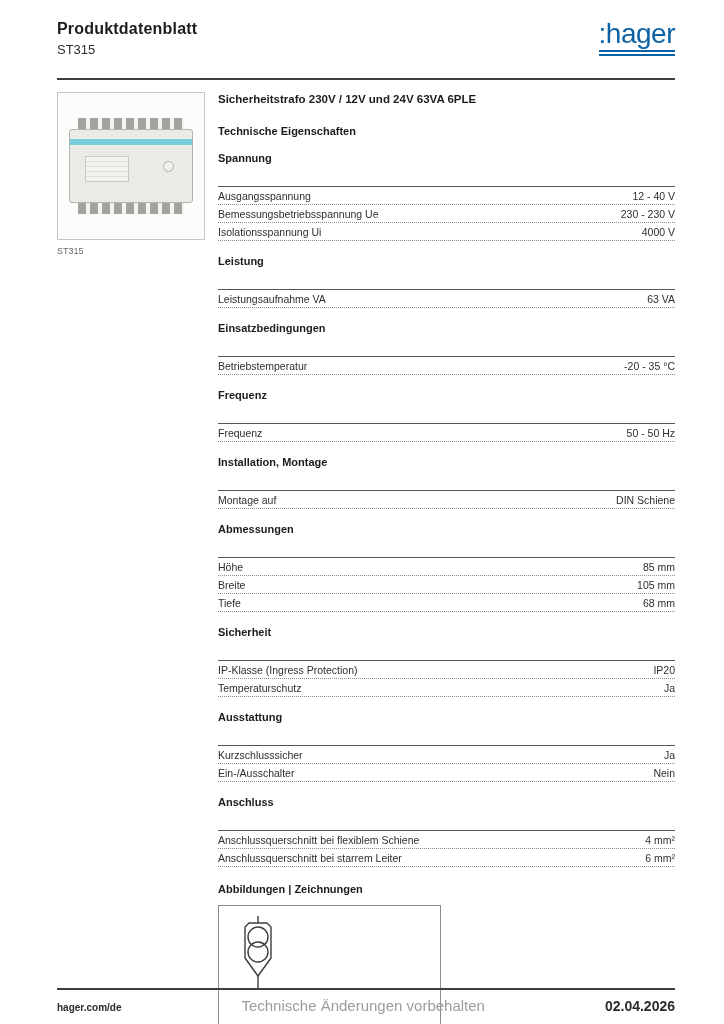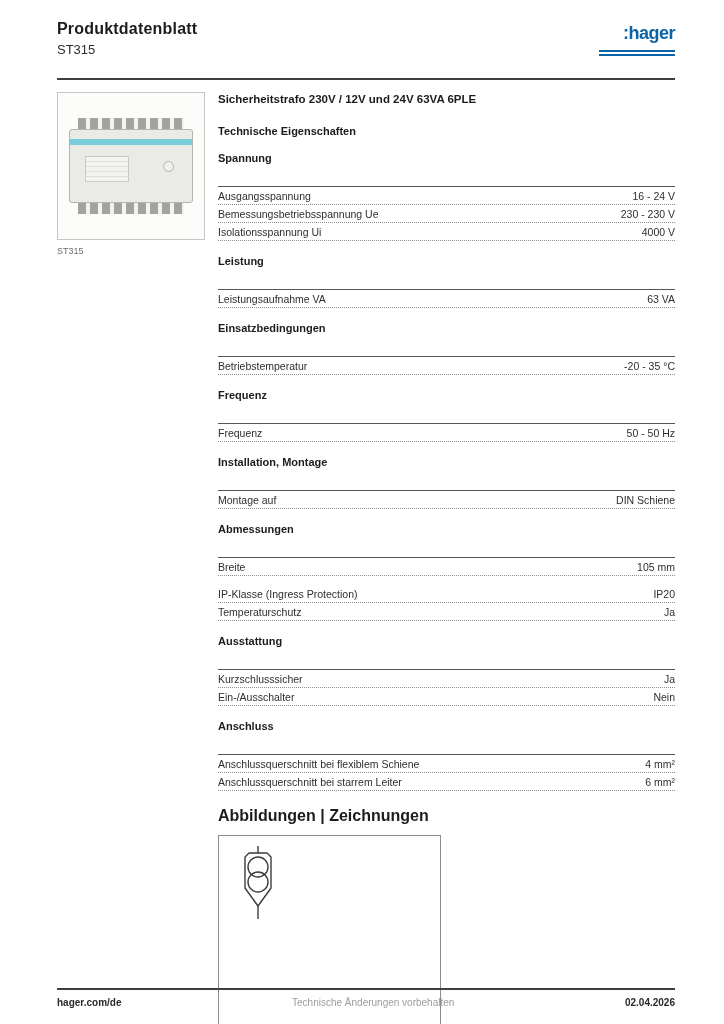--- a/index.html
+++ b/index.html
@@ -4,21 +4,21 @@
 <style>
   html, body { margin:0; padding:0; }
   body { background:#ffffff; font-family:"Liberation Sans", sans-serif; }
   .page { position:relative; width:724px; height:1024px; background:#fff; overflow:hidden; }
 
   
   .header { position:absolute; top:20px; left:57px; right:49px; display:flex; justify-content:space-between; align-items:flex-start; }
   .page-title { font-size:16px; font-weight:bold; color:#1c1c1c; margin:0; letter-spacing:0.2px; }
   .page-subtitle { font-size:13px; color:#2e2e2e; margin-top:4px; }
   .logo-block { text-align:right; margin-top:0; }
-  .logo-text { color:var(--brand, #0b63a5); font-weight:bold; font-size:18px; line-height:27px; letter-spacing:-0.5px; }
+  .logo-text { color:var(--brand, #0b63a5); font-weight:normal; font-size:28px; line-height:27px; letter-spacing:-0.5px; }
   .logo-underline { height:2px; background:var(--brand, #0b63a5); margin-top:3px; width:76px; margin-left:auto; }
   .logo-underline.u2 { margin-top:2px; }
   .header-rule { position:absolute; top:78px; left:57px; right:49px; border-top:2px solid #3e3e3e; }
 
   
   .content { position:absolute; top:92px; left:57px; right:49px; display:flex; gap:13px; }
   .left-col { width:148px; flex:none; }
   .product-image-box { width:148px; height:148px; border:1px solid #c6c6c4; background:#fcfcfb; display:flex; align-items:center; justify-content:center; box-sizing:border-box; }
   .device { width:124px; }
   .dev-term { height:11px; margin:0 9px; background:repeating-linear-gradient(90deg, #a3a3a0 0 8px, #f3f3f1 8px 12px); }
@@ -33,29 +33,29 @@
   .tech-heading { font-size:11px; font-weight:bold; color:#1c1c1c; margin:0 0 10px; }
 
   
   .spec-section { margin-bottom:9px; }
   .spec-section-title { font-size:11px; font-weight:bold; color:#1c1c1c; margin:0; padding:5px 0 22px; border-bottom:1px solid #565656; }
   .spec-row { display:flex; justify-content:space-between; align-items:baseline; padding:3px 0 2px; border-bottom:1px dotted #8f8f8f;gap:8px; }
   .spec-label { font-size:10.5px; color:#2e2e2e; }
   .spec-value { font-size:10.5px; color:#2e2e2e; text-align:right; white-space:nowrap; padding-left:12px; }
 
   
-  .drawings-heading { font-size:16px; font-weight:bold; color:#1c1c1c; margin:16px 0 10px; }
+  .drawings-heading { font-size:11px; font-weight:bold; color:#1c1c1c; margin:16px 0 10px; }
   .drawing-box { width:223px; height:230px; border:1px solid #8c8c8a; padding:8px 0 0 12px; box-sizing:border-box; }
 
   
   .footer-rule { position:absolute; top:988px; left:57px; right:49px; border-top:2px solid #3e3e3e; }
   .footer { position:absolute; top:997px; left:57px; right:49px; display:flex; justify-content:space-between; align-items:baseline; }
   .footer-left { font-size:10px; font-weight:bold; color:#2a2a2a; }
-  .footer-center { font-size:10px; color:#9c9c9c; }
-  .footer-right { font-size:10px; font-weight:bold; color:#2a2a2a; }
+  .footer-center { font-size:15px; color:#9c9c9c; }
+  .footer-right { font-size:14px; font-weight:bold; color:#2a2a2a; }
 </style>
 </head>
 <body>
 
 <div class="page">
 
   <header class="header">
     <div class="header-left">
       <h1 class="page-title">Produktdatenblatt</h1>
       <div class="page-subtitle">ST315</div>
@@ -87,21 +87,21 @@
 
     <section class="right-col">
       <h2 class="product-title">Sicherheitstrafo 230V / 12V und 24V 63VA 6PLE</h2>
       <h3 class="tech-heading">Technische Eigenschaften</h3>
 
       <div class="spec-sections">
           <section class="spec-section">
             <h4 class="spec-section-title">Spannung</h4>
             <div class="spec-row">
               <span class="spec-label">Ausgangsspannung</span>
-              <span class="spec-value">16 - 24 V</span>
+              <span class="spec-value">12 - 40 V</span>
             </div>
             <div class="spec-row">
               <span class="spec-label">Bemessungsbetriebsspannung Ue</span>
               <span class="spec-value">230 - 230 V</span>
             </div>
             <div class="spec-row">
               <span class="spec-label">Isolationsspannung Ui</span>
               <span class="spec-value">4000 V</span>
             </div>
           </section>
@@ -129,25 +129,34 @@
           <section class="spec-section">
             <h4 class="spec-section-title">Installation, Montage</h4>
             <div class="spec-row">
               <span class="spec-label">Montage auf</span>
               <span class="spec-value">DIN Schiene</span>
             </div>
           </section>
           <section class="spec-section">
             <h4 class="spec-section-title">Abmessungen</h4>
             <div class="spec-row">
+              <span class="spec-label">Höhe</span>
+              <span class="spec-value">85 mm</span>
+            </div>
+            <div class="spec-row">
               <span class="spec-label">Breite</span>
               <span class="spec-value">105 mm</span>
             </div>
-          </section>
-          <section class="spec-section">
+            <div class="spec-row">
+              <span class="spec-label">Tiefe</span>
+              <span class="spec-value">68 mm</span>
+            </div>
+          </section>
+          <section class="spec-section">
+            <h4 class="spec-section-title">Sicherheit</h4>
             <div class="spec-row">
               <span class="spec-label">IP-Klasse (Ingress Protection)</span>
               <span class="spec-value">IP20</span>
             </div>
             <div class="spec-row">
               <span class="spec-label">Temperaturschutz</span>
               <span class="spec-value">Ja</span>
             </div>
           </section>
           <section class="spec-section">

